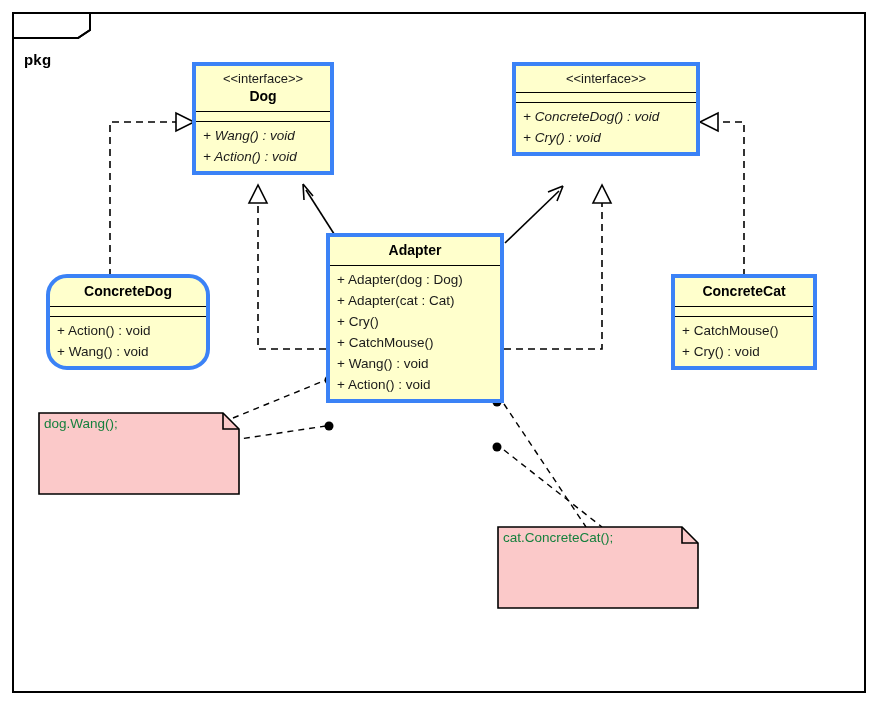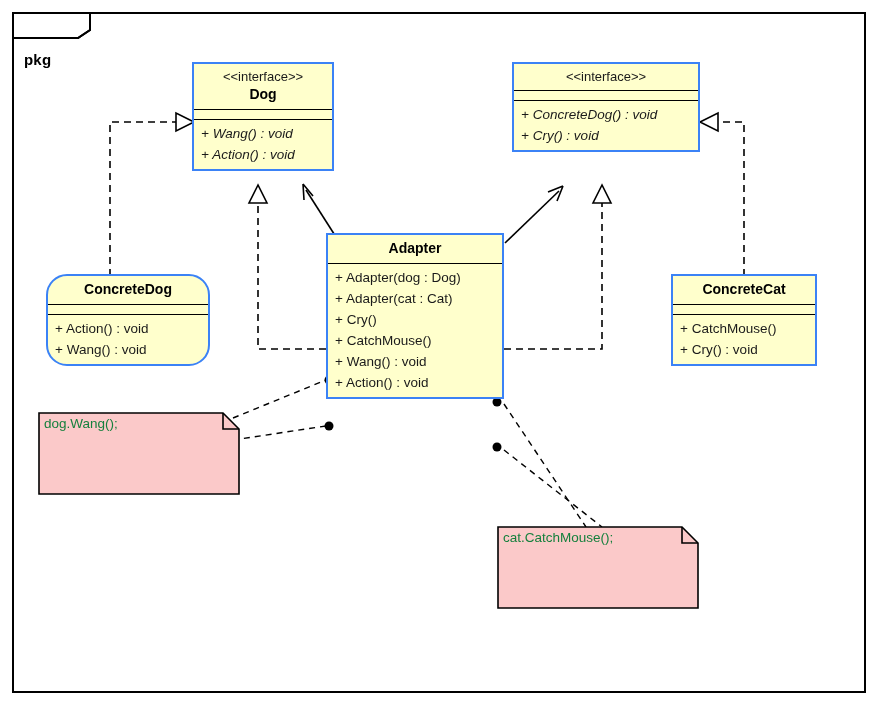--- a/index.html
+++ b/index.html
@@ -44,21 +44,21 @@
     font-weight: bold;
     color: #000000;
     letter-spacing: 0.2px;
     margin-top: 31px;
   }
   
   .uml-class {
     position: absolute;
     box-sizing: border-box;
     background: #ffffcc;
-    border: 2px solid #3b82f6;
+    border: 4px solid #3b82f6;
     font-size: 13.5px;
     color: #1a1a1a;
   }
   .uml-class .compartment {
     box-sizing: border-box;
     padding: 3px 7px 4px 7px;
   }
   .uml-class .compartment.divider {
     border-top: 1px solid #000000;
   }
@@ -244,16 +244,16 @@
       <path d="M185,1 L185,17 L201,17" fill="none" stroke="#000000" stroke-width="1.6"></path>
     </svg>
     <div class="note-text">dog.Wang();</div>
   </div>
 
   <div class="uml-note" id="note-cat" style="left:497px; top:526px; width:202px; height:83px;">
     <svg class="note-shape" viewBox="0 0 202 83" width="202" height="83">
       <path d="M1,1 L185,1 L201,17 L201,82 L1,82 Z" fill="#fbc9c9" stroke="#000000" stroke-width="1.6"></path>
       <path d="M185,1 L185,17 L201,17" fill="none" stroke="#000000" stroke-width="1.6"></path>
     </svg>
-    <div class="note-text">cat.CatchMouse();</div>
+    <div class="note-text">cat.ConcreteCat();</div>
   </div>
 
 </div>
 
 </body></html>

